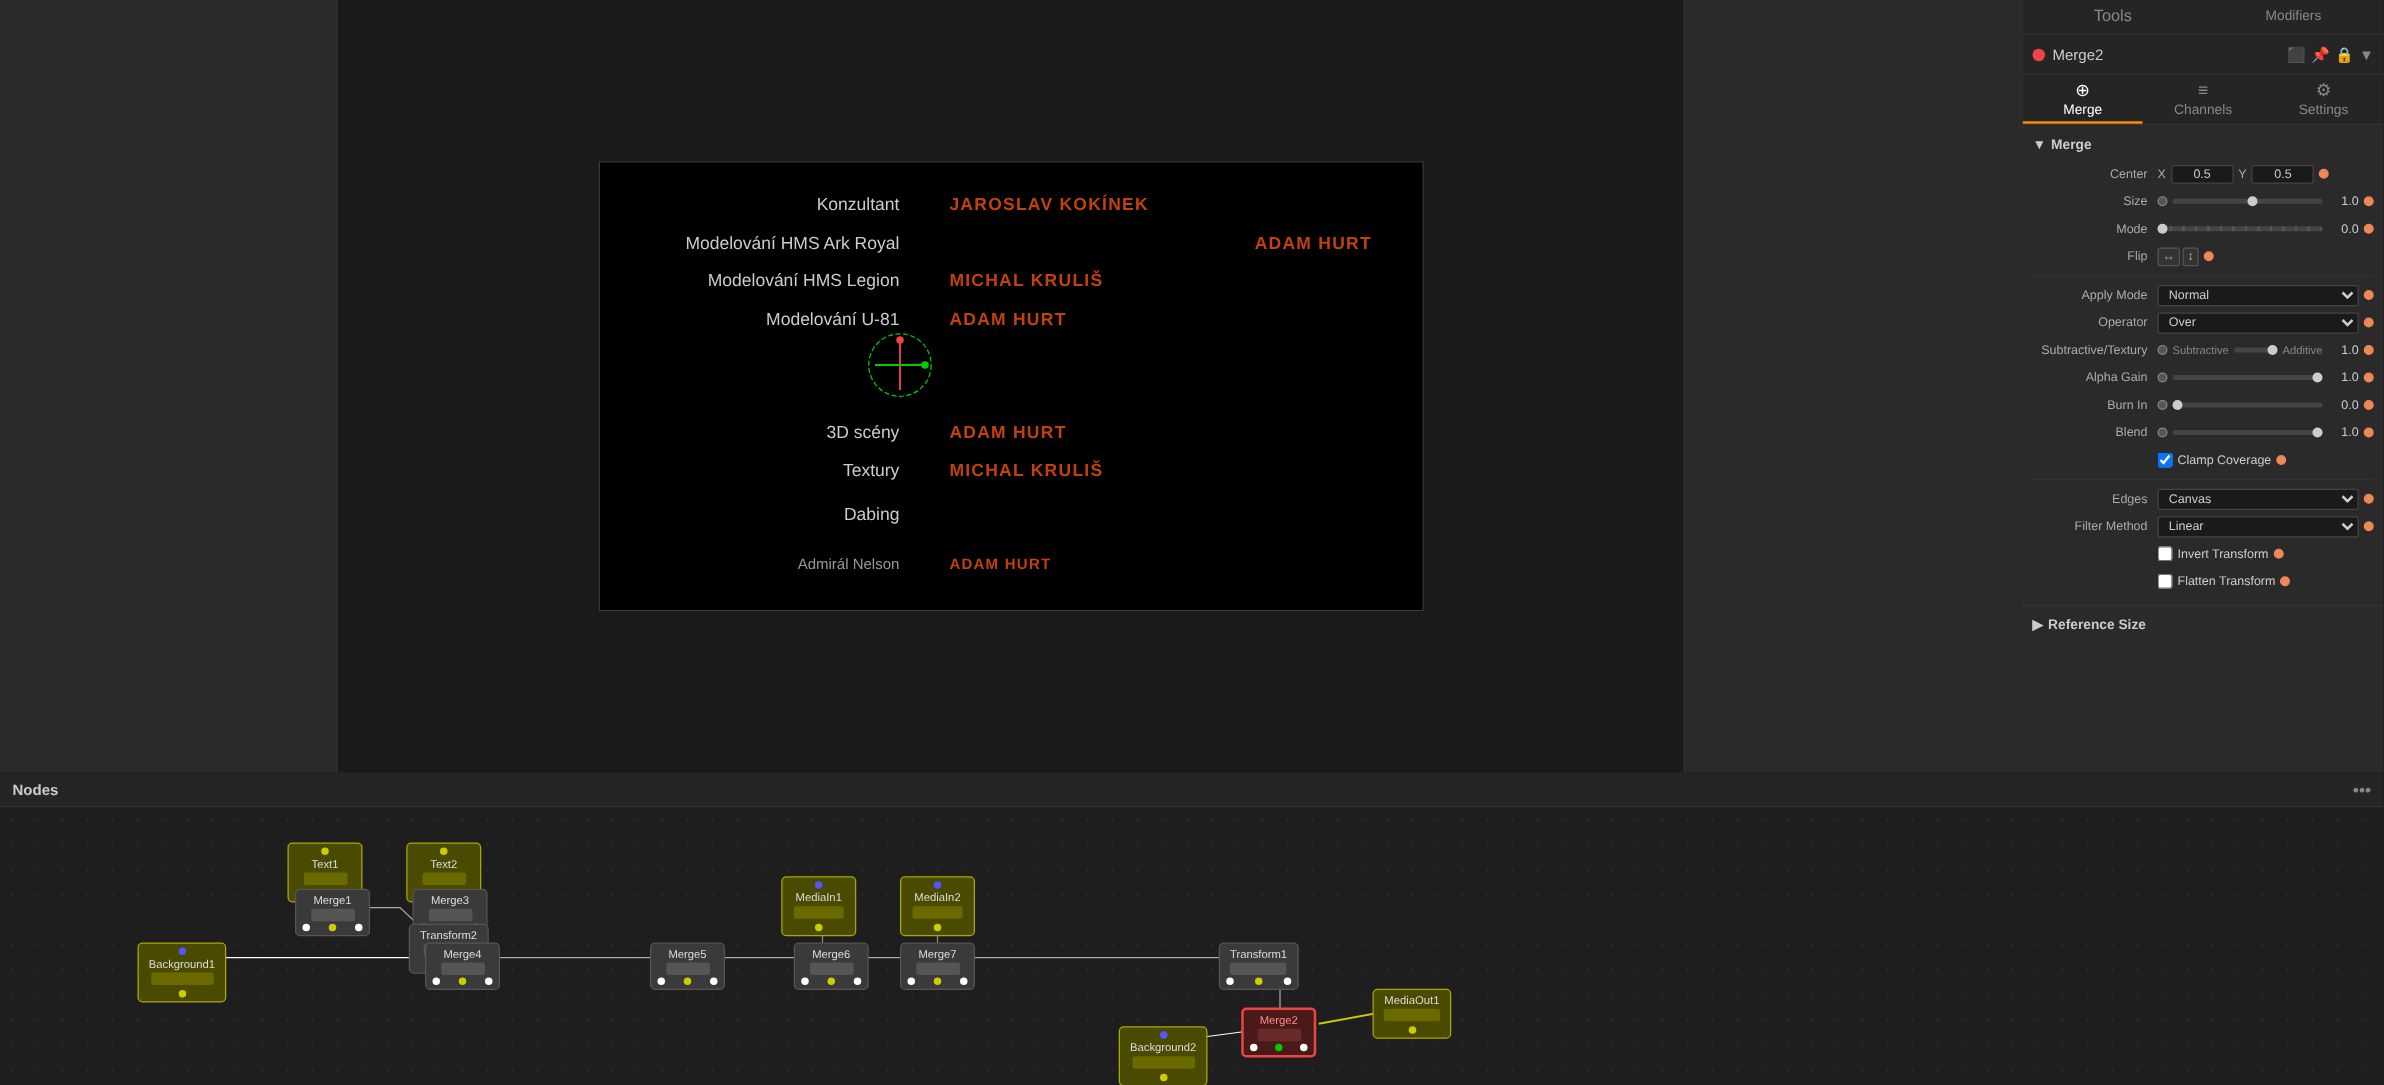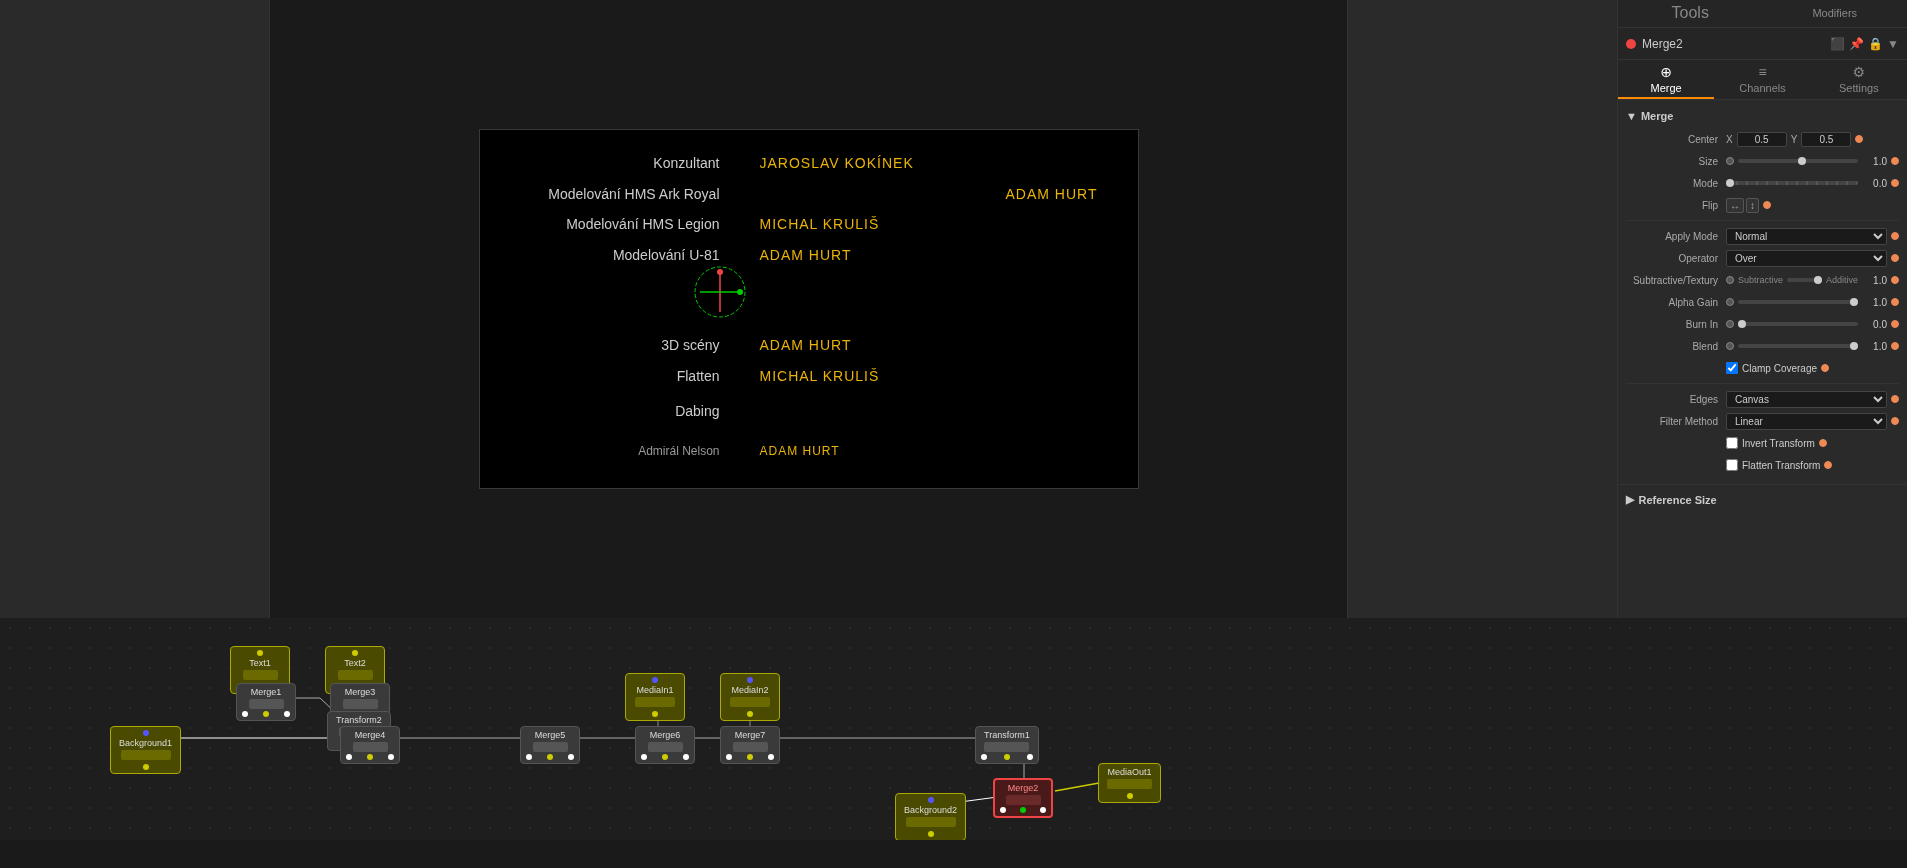--- a/index.html
+++ b/index.html
@@ -11,21 +11,21 @@
     
     .top-area { display: flex; flex: 1; overflow: hidden; height: 380px; }
 
     
     .viewer { flex: 1; background: #2a2a2a; position: relative; overflow: hidden; }
     .viewer-content { width: 100%; height: 100%; background: #1a1a1a; display: flex; align-items: center; justify-content: center; position: relative; }
     .video-frame { width: 660px; height: 360px; background: #000; position: relative; overflow: hidden; border: 1px solid #3a3a3a; }
     .credits-content { color: #fff; text-align: left; padding: 20px 40px; font-size: 15px; line-height: 1.9; position: relative; }
     .credits-content .credit-row { display: flex; gap: 40px; }
     .credits-content .credit-label { text-align: right; min-width: 200px; color: #ccc; font-size: 14px; }
-    .credits-content .credit-name { color: #eab308; font-weight: normal; font-size: 14px; letter-spacing: 1px; }
+    .credits-content .credit-name { color: #c2410c; font-weight: bold; font-size: 14px; letter-spacing: 1px; }
     .nodes-header { height: 28px; background: #252525; border-bottom: 1px solid #333; display: flex; align-items: center; padding: 0 10px; justify-content: space-between; }
     .nodes-title { color: #ccc; font-size: 12px; font-weight: bold; }
     .nodes-canvas { width: 100%; height: calc(100% - 28px); position: relative; background: #1e1e1e; background-image: radial-gradient(circle, #2a2a2a 1px, transparent 1px); background-size: 20px 20px; overflow: hidden; }
 
     
     .node { position: absolute; background: #3a3a3a; border: 1px solid #555; border-radius: 4px; padding: 3px 8px; font-size: 10px; color: #ddd; display: flex; flex-direction: column; align-items: center; min-width: 60px; cursor: pointer; }
     .node.selected { border-color: #e44; }
     .node .node-title { font-size: 9px; color: #ddd; white-space: nowrap; }
     .node-body { background: #555; width: 40px; height: 14px; border-radius: 2px; margin: 2px 0; }
 
@@ -111,41 +111,41 @@
                 <line x1="10" y1="30" x2="50" y2="30" stroke="#0c0" stroke-width="1.5"></line>
                 <circle cx="30" cy="10" r="3" fill="#e44"></circle>
                 <circle cx="50" cy="30" r="3" fill="#0c0"></circle>
               </svg>
             </div>
             <div class="credit-row" style="margin-bottom:4px;">
               <span class="credit-label">3D scény</span>
               <span class="credit-name">ADAM HURT</span>
             </div>
             <div class="credit-row" style="margin-bottom:4px;">
-              <span class="credit-label">Flatten</span>
+              <span class="credit-label">Textury</span>
               <span class="credit-name">MICHAL KRULIŠ</span>
             </div>
             <div class="credit-row" style="margin-bottom:16px; margin-top:8px;">
               <span class="credit-label">Dabing</span>
               <span class="credit-name"></span>
             </div>
             <div class="credit-row" style="margin-bottom:4px;">
               <span class="credit-label" style="color:#999;font-size:12px;">Admirál Nelson</span>
               <span class="credit-name" style="font-size:12px;">ADAM HURT</span>
             </div>
           </div>
         </div>
       </div>
 
     </div>
 
     <div class="right-panel">
 
       <div style="display:flex;height:28px;background:#252525;border-bottom:1px solid #333;">
-        <button style="flex:1;background:none;border:none;border-bottom:2px solid transparent;color:#888;font-size:16px;cursor:pointer;">Tools</button>
+        <button style="flex:1;background:none;border:none;border-bottom:2px solid transparent;color:#888;font-size:13px;cursor:pointer;">Tools</button>
         <button style="flex:1;background:none;border:none;border-bottom:2px solid transparent;color:#888;font-size:11px;cursor:pointer;">Modifiers</button>
       </div>
 
       <div class="panel-header">
         <div class="panel-node-indicator"></div>
         <span class="panel-node-name">Merge2</span>
         <div class="panel-header-icons">
           <span style="cursor:pointer;color:#888;">⬛</span>
           <span style="cursor:pointer;color:#888;">📌</span>
           <span style="cursor:pointer;color:#888;">🔒</span>
@@ -354,20 +354,24 @@
             <span>Reference Size</span>
           </div>
         </div>
 
       </div>
     </div>
   </div>
 
   <div class="bottom-area">
     <div class="bottom-left">
+      <div class="nodes-header">
+        <span class="nodes-title">Nodes</span>
+        <button class="more-btn">•••</button>
+      </div>
       <div class="nodes-canvas">
 
         <svg class="connections">
 
           <line x1="263" y1="52" x2="263" y2="68" stroke="#888" stroke-width="1"></line>
 
           <line x1="358" y1="52" x2="358" y2="68" stroke="#888" stroke-width="1"></line>
 
           <path d="M 280 80 L 320 80 L 355 113" stroke="#aaa" stroke-width="1" fill="none"></path>
 

